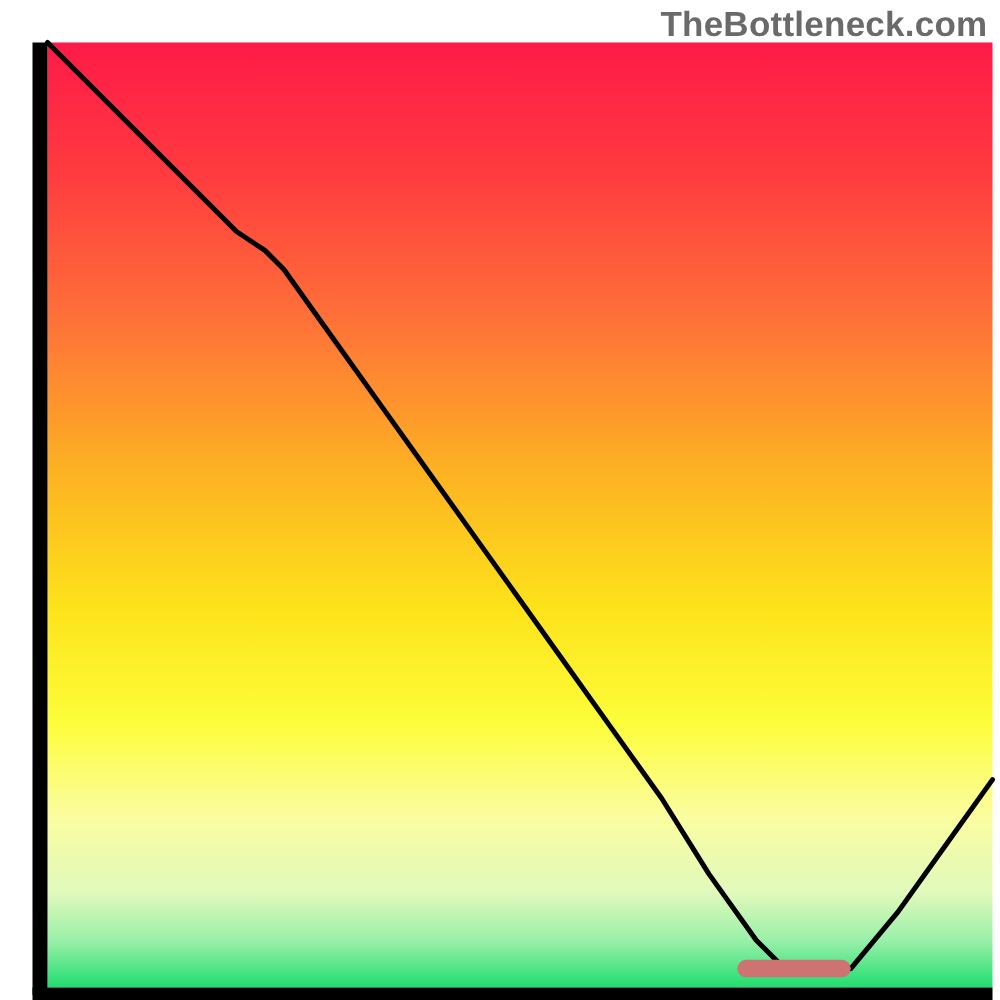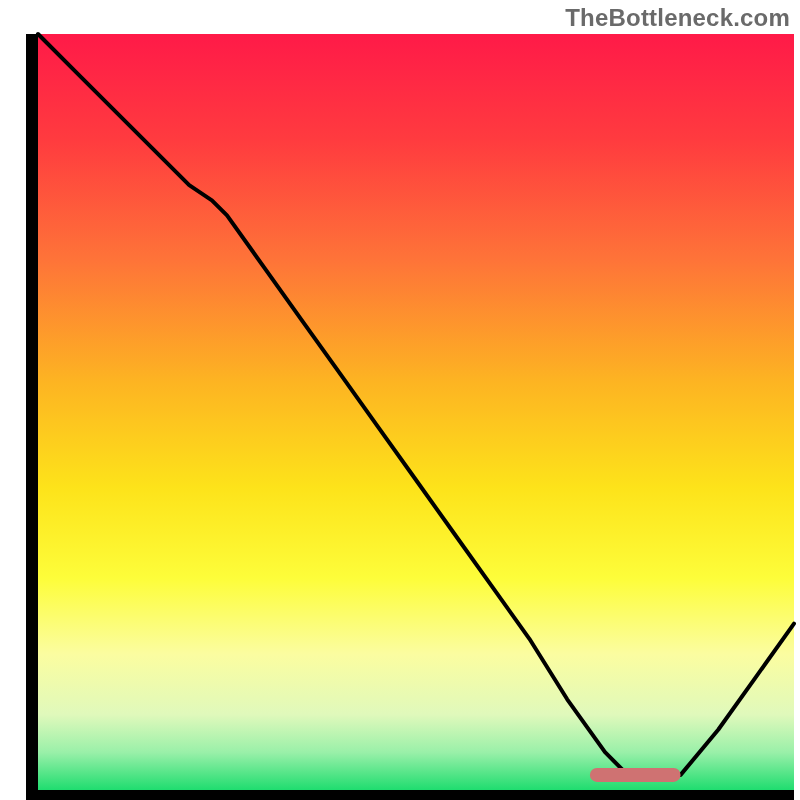--- a/index.html
+++ b/index.html
@@ -13,21 +13,21 @@
   }
   .stage {
     position: relative;
     width: 800px;
     height: 800px;
   }
   .watermark {
     position: absolute;
     top: 4px;
     right: 10px;
-    font-size: 24px;
+    font-size: 28px;
     font-weight: 700;
     color: #6a6a6a;
     letter-spacing: 0.2px;
     user-select: none;
     z-index: 10;
   }
   svg.plot {
     position: absolute;
     inset: 0;
     width: 800px;

